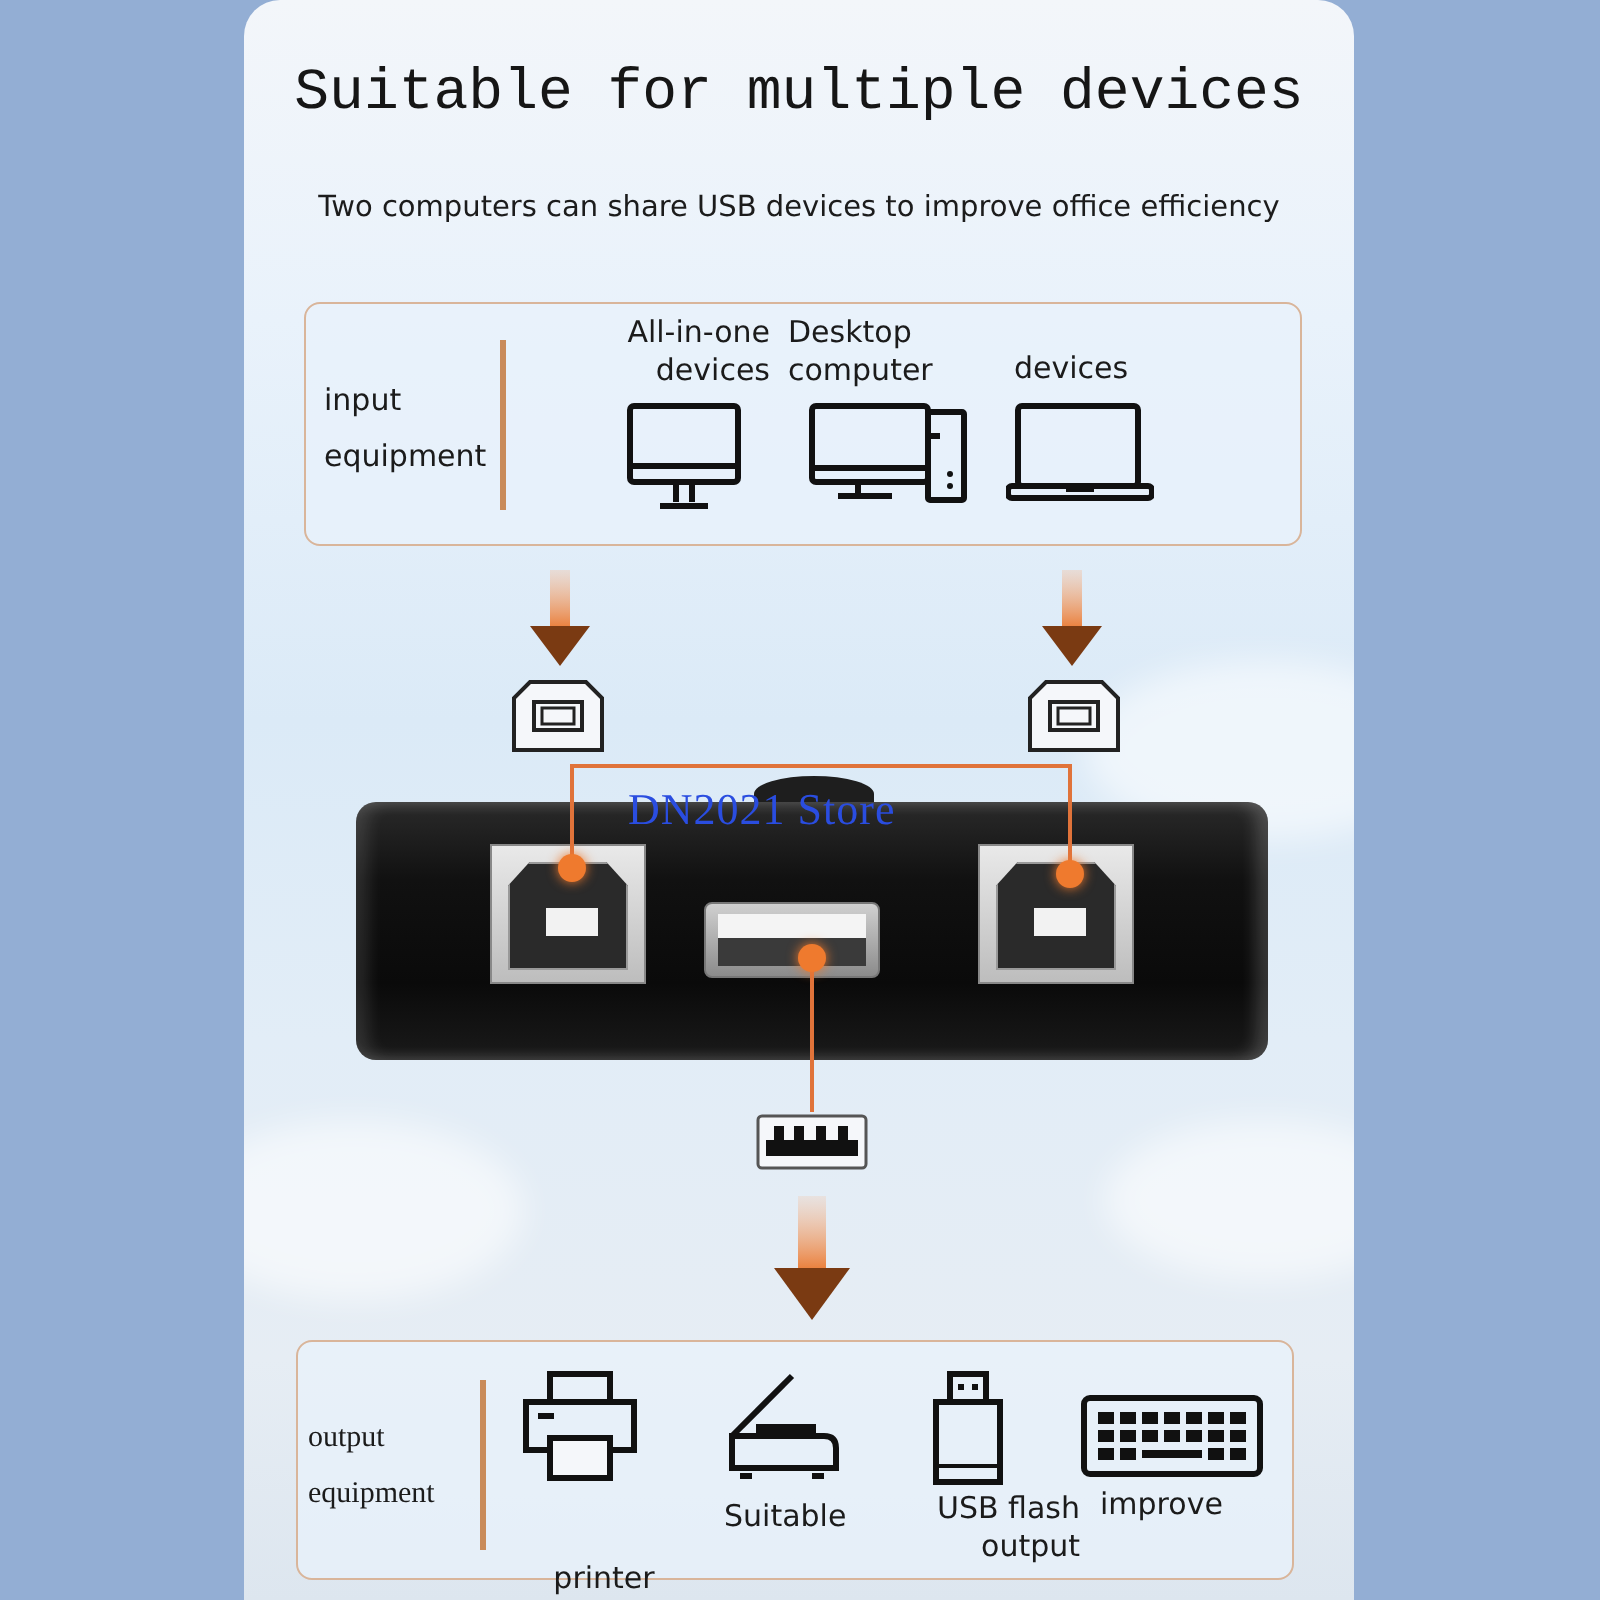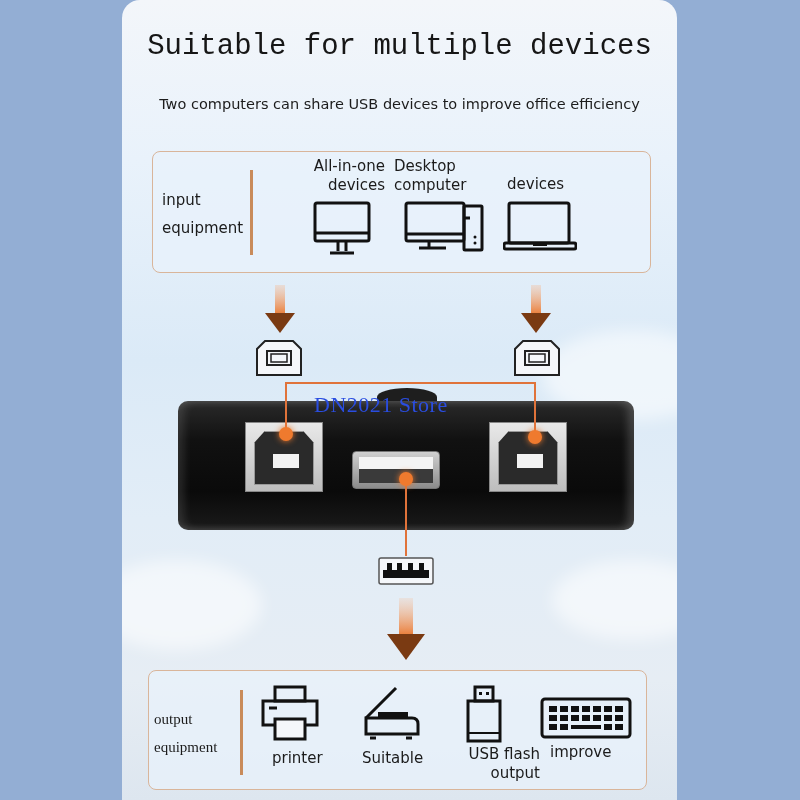--- a/index.html
+++ b/index.html
@@ -185,21 +185,21 @@
   <div>equipment</div>
 </div>
 <div class="vline" style="left:240px;top:690px;height:85px;"></div>
 
 <svg style="position:absolute;left:261px;top:685px;" width="58" height="56" viewBox="0 0 58 56">
   <rect x="14" y="2" width="30" height="14" fill="none" stroke="#111" stroke-width="3"></rect>
   <rect x="2" y="16" width="54" height="24" fill="none" stroke="#111" stroke-width="3"></rect>
   <line x1="8" y1="23" x2="16" y2="23" stroke="#111" stroke-width="3"></line>
   <rect x="14" y="34" width="30" height="20" fill="#f5f7fa" stroke="#111" stroke-width="3"></rect>
 </svg>
-<div class="dev" style="left:262px;top:749px;width:70px;text-align:left;padding-left:10px;">
+<div class="dev" style="left:262px;top:780px;width:70px;text-align:center;padding-left:10px;">
   <div class="dev-label">printer</div>
 </div>
 
 <svg style="position:absolute;left:362px;top:686px;" width="60" height="56" viewBox="0 0 60 56">
   <line x1="4" y1="32" x2="34" y2="2" stroke="#111" stroke-width="3"></line>
   <rect x="16" y="26" width="30" height="6" fill="#111"></rect>
   <path d="M4 32 H50 Q56 32 56 38 V48 H4 Z" fill="none" stroke="#111" stroke-width="3"></path>
   <line x1="8" y1="52" x2="14" y2="52" stroke="#111" stroke-width="3"></line>
   <line x1="44" y1="52" x2="50" y2="52" stroke="#111" stroke-width="3"></line>
 </svg>

